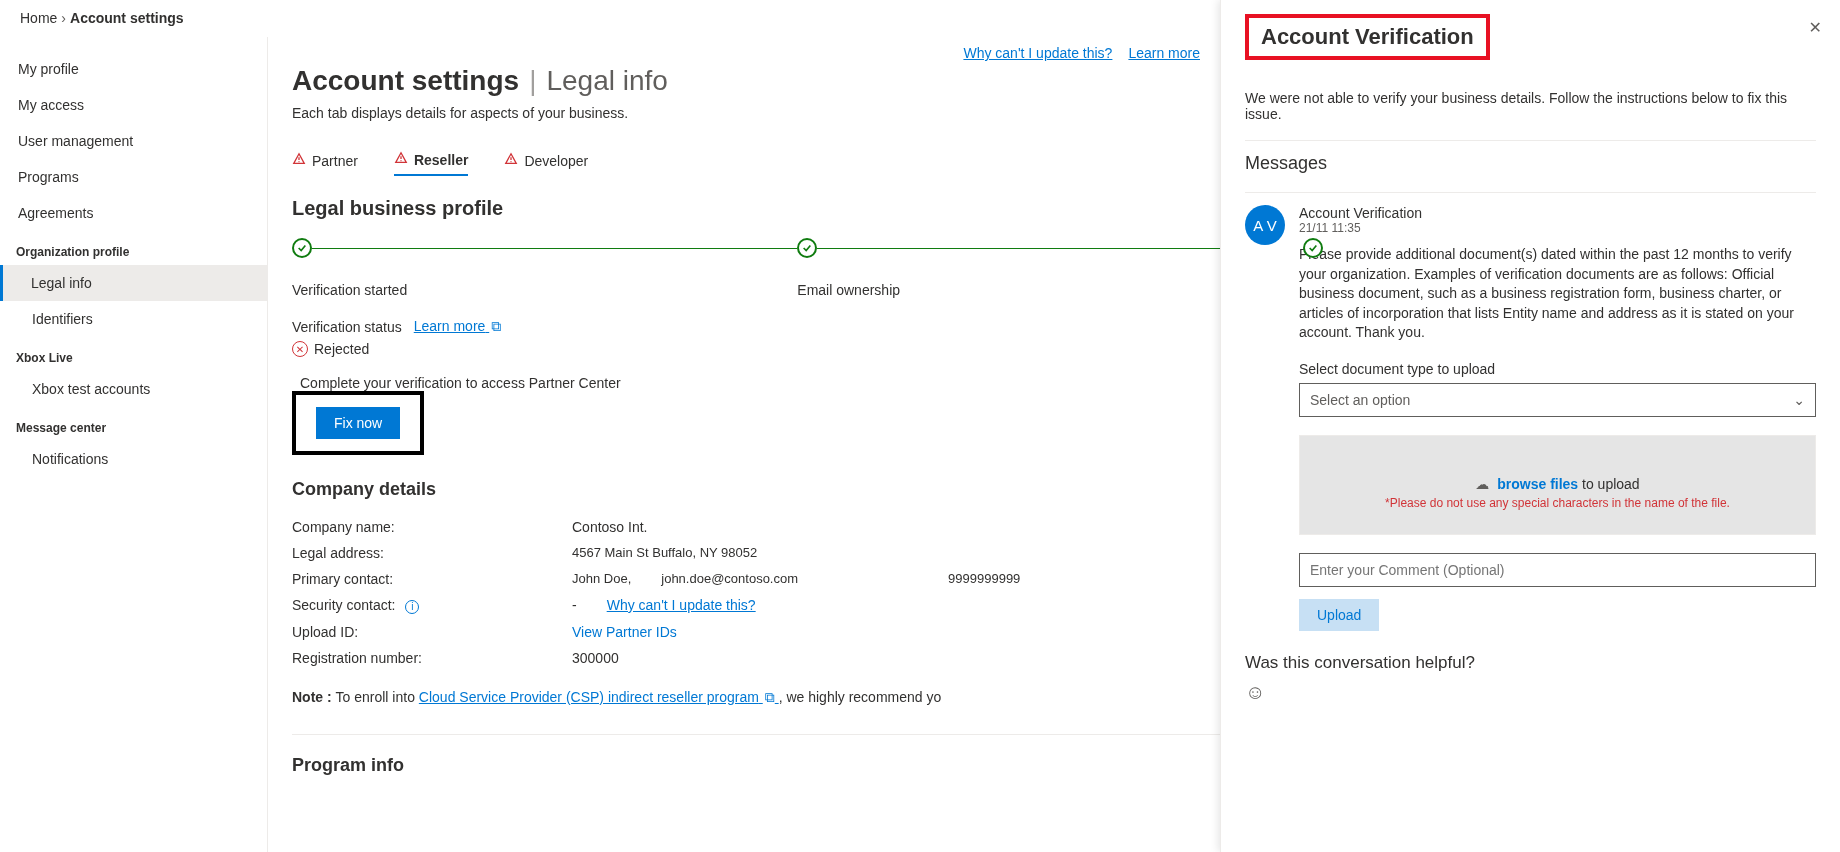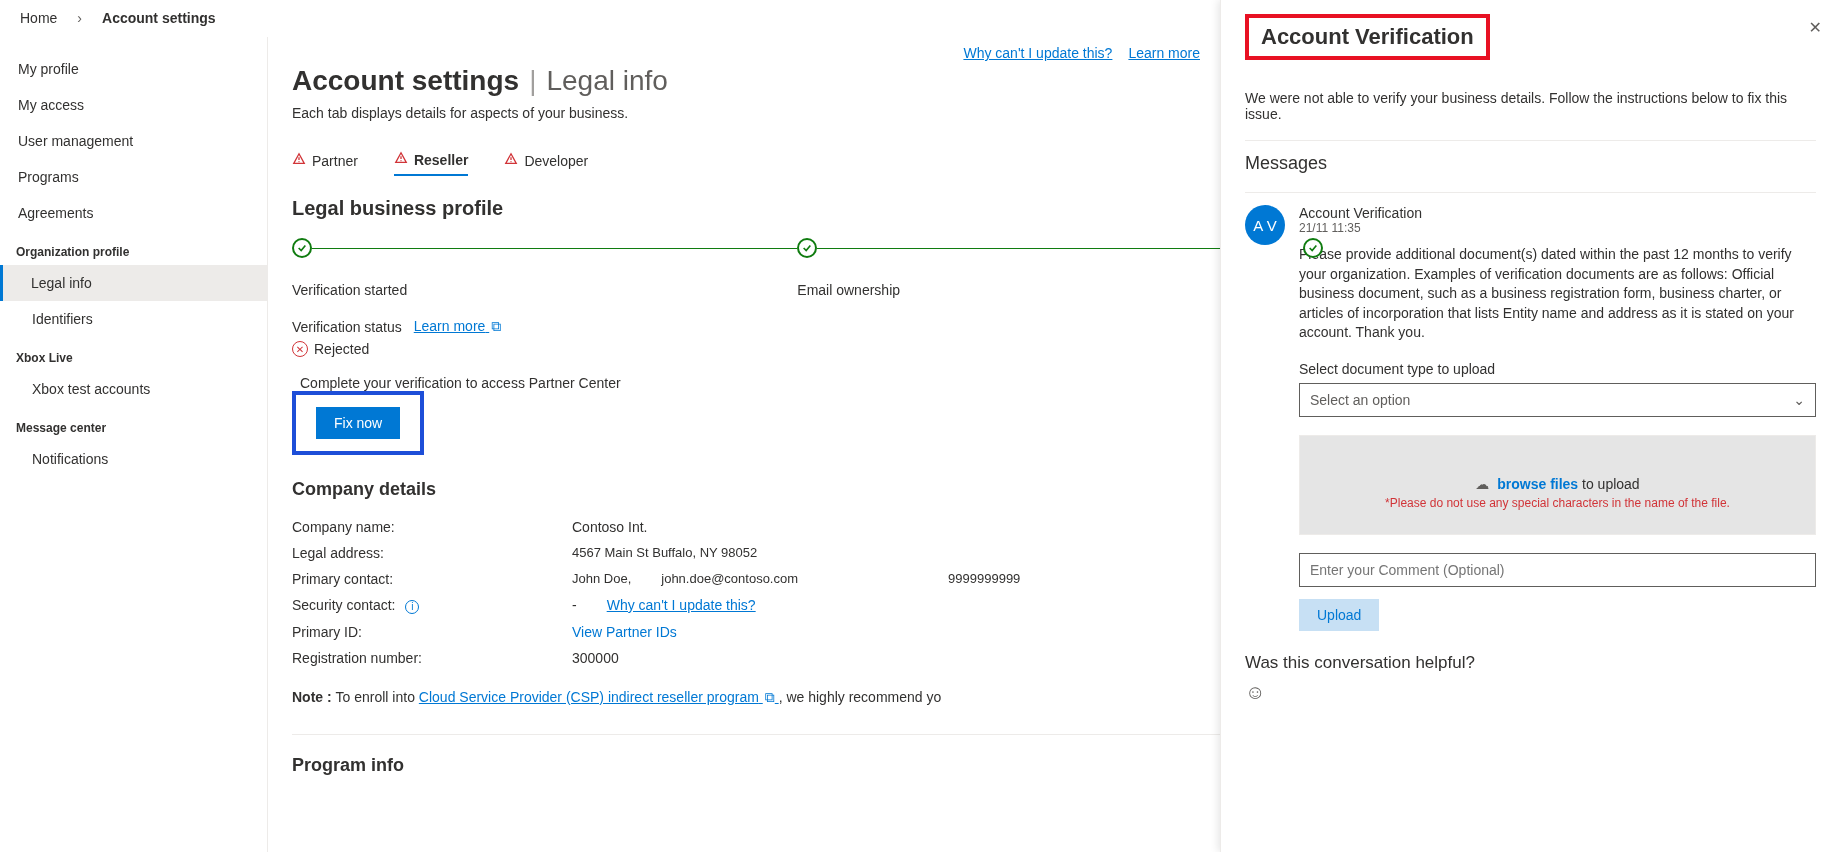--- a/index.html
+++ b/index.html
@@ -1,18 +1,18 @@
 <!DOCTYPE html>
 <html><head>
 <meta charset="utf-8">
 <style>
 * { box-sizing: border-box; margin: 0; padding: 0; }
 body { font-family: "Segoe UI", Tahoma, sans-serif; font-size: 14px; color: #323130; background: #fff; overflow: hidden; }
 .app { display: flex; flex-direction: column; height: 852px; width: 1840px; position: relative; }
-.breadcrumb { display: flex; align-items: center; gap: 20px; padding: 10px 20px; border-bottom: 1px solid #fff; font-size: 14px; }
+.breadcrumb { display: flex; align-items: center; gap: 4px; padding: 10px 20px; border-bottom: 1px solid #fff; font-size: 14px; }
 .breadcrumb .sep { color: #605e5c; }
 .breadcrumb .current { font-weight: 600; }
 .main { display: flex; flex: 1; }
 .sidebar { width: 268px; border-right: 1px solid #edebe9; padding-top: 14px; }
 .sidebar .item { padding: 10px 18px; cursor: pointer; }
 .sidebar .heading { padding: 14px 16px 6px; font-weight: 600; font-size: 12px; }
 .sidebar .item.active { background: #edebe9; border-left: 3px solid #0078d4; padding-left: 28px; }
 .sidebar .sub { padding-left: 32px; }
 .content { flex: 1; padding: 28px 32px 0 24px; position: relative; overflow: hidden; }
 .page-title { display: flex; align-items: baseline; gap: 10px; margin-bottom: 8px; }
@@ -32,21 +32,21 @@
 .step-label { margin-top: 24px; font-size: 14px; }
 .step-line { position: absolute; top: 10px; left: 20px; right: 0; height: 1px; background: #107c10; }
 .step.red .step-line { background: #d13438; }
 .status-row { display: flex; align-items: center; gap: 12px; margin-bottom: 6px; }
 .status-label { font-weight: 400; }
 .link { color: #0078d4; cursor: pointer; text-decoration: underline; }
 .ext-icon { display: inline-block; margin-left: 2px; }
 .rejected { display: flex; align-items: center; gap: 6px; margin-top: 4px; margin-bottom: 18px; color: #323130; }
 .rejected-icon { width: 16px; height: 16px; border: 1.5px solid #d13438; border-radius: 50%; display: flex; align-items: center; justify-content: center; color: #d13438; font-size: 10px; }
 .complete-text { margin-left: 8px; }
-.fix-now-wrap { display: inline-block; border: 4px solid #1d4ed8; padding: 12px 20px; margin-bottom: 24px; }
+.fix-now-wrap { display: inline-block; border: 4px solid #000000; padding: 12px 20px; margin-bottom: 24px; }
 .btn-primary { background: #0078d4; color: #fff; border: none; padding: 8px 18px; font-size: 14px; cursor: pointer; }
 .company-h { font-size: 18px; font-weight: 600; margin-bottom: 14px; }
 .detail-row { display: flex; padding: 5px 0; font-size: 14px; }
 .detail-label { width: 280px; }
 .detail-val { flex: 1; display: flex; gap: 30px; }
 .note { margin-top: 18px; font-size: 14px; }
 .note b { font-weight: 600; }
 .program-h { font-size: 18px; font-weight: 600; margin-top: 28px; border-top: 1px solid #edebe9; padding-top: 20px; }
 .info-icon { display: inline-flex; width: 14px; height: 14px; border: 1px solid #0078d4; border-radius: 50%; align-items: center; justify-content: center; font-size: 10px; color: #0078d4; margin-left: 6px; }
 
@@ -214,21 +214,21 @@
         <div class="detail-label">
           <span>Security contact:</span>
           <span class="info-icon">i</span>
         </div>
         <div class="detail-val">
           <span>-</span>
           <span class="link">Why can't I update this?</span>
         </div>
       </div>
       <div class="detail-row">
-        <div class="detail-label">Primary ID:</div>
+        <div class="detail-label">Upload ID:</div>
         <div class="detail-val">
             <span class="link" style="text-decoration:none">View Partner IDs</span>
           </div>
       </div>
       <div class="detail-row">
         <div class="detail-label">Registration number:</div>
         <div class="detail-val">
             <span>300000</span>
           </div>
       </div>

